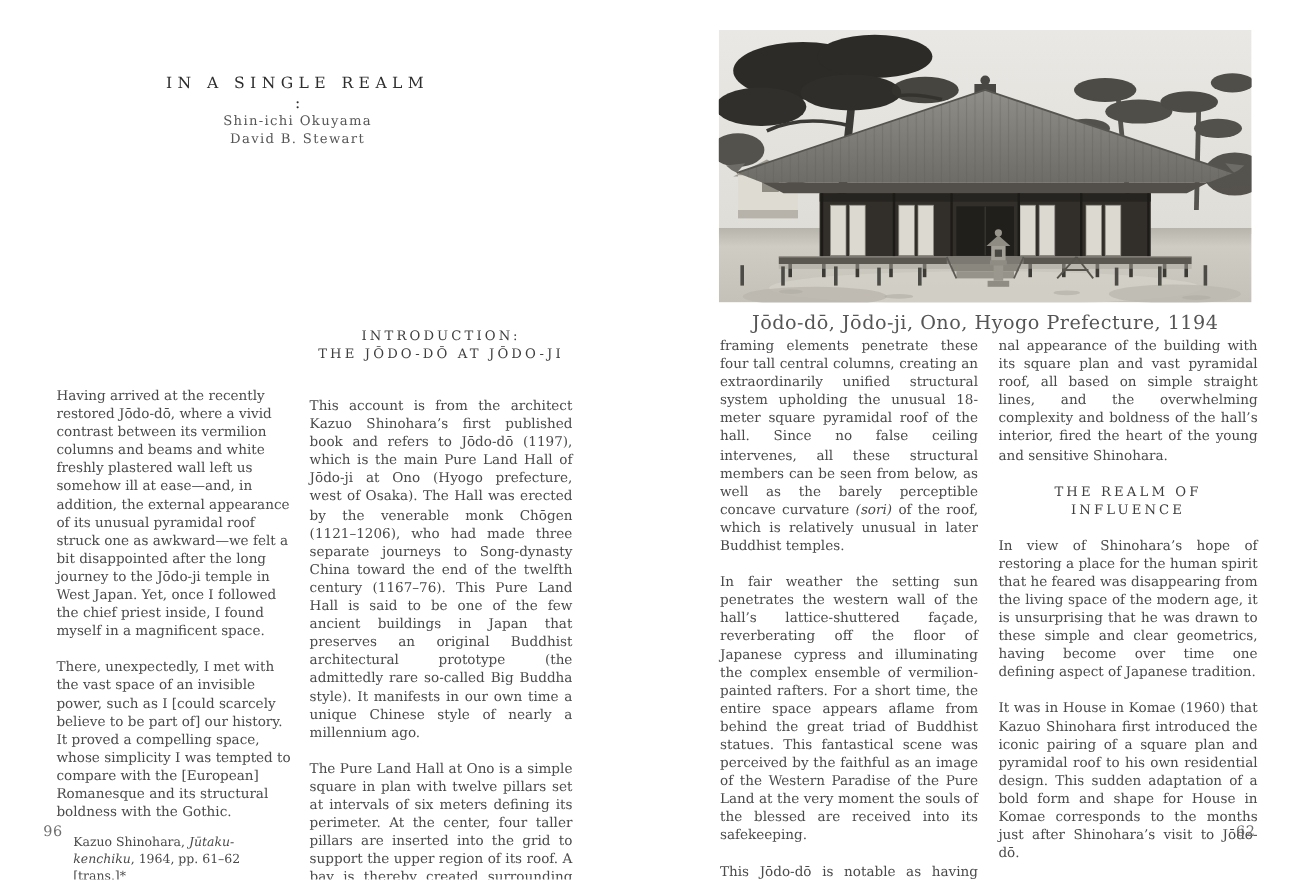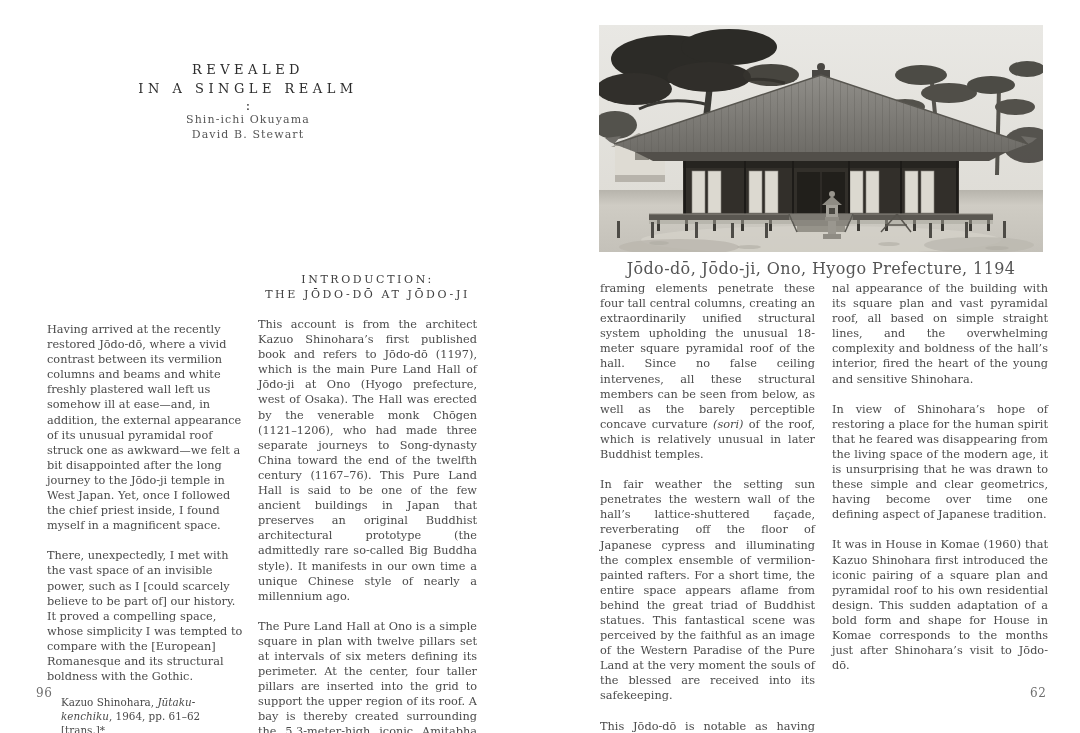--- a/index.html
+++ b/index.html
@@ -18,21 +18,21 @@
 
   
   .bodytext{font-size:11.3px;line-height:15.1px;color:#4a4a4a;}
   .bodytext p{margin:0 0 15px 0;}
   .justify p{text-align:justify;}
   .col1{left:47px;top:322px;width:199px;}
   .col2{left:258px;top:272px;width:219px;}
   .col3{left:600px;top:281px;width:215px;}
   .col4{left:832px;top:281px;width:216px;}
 
-  .sect-head{text-align:center;font-size:11px;letter-spacing:2.6px;color:#3e3e3e;line-height:15px;margin:0 0 15px 0;}
+  .sect-head{text-align:center;font-size:11px;letter-spacing:2.6px;color:#3e3e3e;line-height:15px;margin:0 0 29px 0;}
   .sect-head .hl{display:block;}
   .col4 .sect-head{margin:8px 0 15px 0;}
 
   .citation{font-size:10.4px;line-height:14px;margin:-4px 0 16px 14px;}
 
   .ital{font-style:italic;}
 
   
   .photo-frame{left:599px;top:25px;width:444px;height:227px;}
   .photo-frame svg{display:block;}
@@ -41,21 +41,20 @@
 
   
   .folio{font-size:12px;color:#6e6e6e;letter-spacing:0.5px;}
   .folio-left{left:36px;top:686px;}
   .folio-right{left:1030px;top:686px;}
 </style>
 </head>
 <body>
 
 <div class="abs title-block">
-  <div class="title-line">REVEALED</div>
   <div class="title-line">IN A SINGLE REALM</div>
   <div class="title-colon">:</div>
   <div class="author-line">Shin-ichi Okuyama</div>
   <div class="author-line">David B. Stewart</div>
 </div>
 
 <div class="abs col1 bodytext">
   <p>Having arrived at the recently restored Jōdo-dō, where a vivid contrast between its vermilion columns and beams and white freshly plastered wall left us somehow ill at ease—and, in addition, the external appearance of its unusual pyramidal roof struck one as awkward—we felt a bit disappointed after the long journey to the Jōdo-ji temple in West Japan. Yet, once I followed the chief priest inside, I found myself in a magnificent space.</p>
   <p>There, unexpectedly, I met with the vast space of an invisible power, such as I [could scarcely believe to be part of] our history. It proved a compelling space, whose simplicity I was tempted to compare with the [European] Romanesque and its structural boldness with the Gothic.</p>
   <div class="citation"><span>Kazuo Shinohara, </span><span class="ital">Jūtaku-kenchiku</span><span>, 1964, pp. 61–62 [trans.]*</span></div>
@@ -238,18 +237,22 @@
 <div class="abs caption">Jōdo-dō, Jōdo-ji, Ono, Hyogo Prefecture, 1194</div>
 
 <div class="abs col3 bodytext justify">
   <p><span>framing elements penetrate these four tall central columns, creating an extraordinarily unified structural system upholding the unusual 18-meter square pyramidal roof of the hall. Since no false ceiling intervenes, all these structural members can be seen from below, as well as the barely perceptible concave curvature </span><span class="ital">(sori)</span><span> of the roof, which is relatively unusual in later Buddhist temples.</span></p>
   <p>In fair weather the setting sun penetrates the western wall of the hall’s lattice-shuttered façade, reverberating off the floor of Japanese cypress and illuminating the complex ensemble of vermilion-painted rafters. For a short time, the entire space appears aflame from behind the great triad of Buddhist statues. This fantastical scene was perceived by the faithful as an image of the Western Paradise of the Pure Land at the very moment the souls of the blessed are received into its safekeeping.</p>
   <p>This Jōdo-dō is notable as having survived structurally intact until disassembled for repairs in 1957. Shinohara’s visit there took place either in late 1957, or sometime during 1958. This stark contrast between the distinctive but relatively unsophisticated exter-</p>
 </div>
 
 <div class="abs col4 bodytext justify">
   <p>nal appearance of the building with its square plan and vast pyramidal roof, all based on simple straight lines, and the overwhelming complexity and boldness of the hall’s interior, fired the heart of the young and sensitive Shinohara.</p>
+  <div class="sect-head">
+    <span class="hl">THE REALM OF</span>
+    <span class="hl">INFLUENCE</span>
+  </div>
   <p>In view of Shinohara’s hope of restoring a place for the human spirit that he feared was disappearing from the living space of the modern age, it is unsurprising that he was drawn to these simple and clear geometrics, having become over time one defining aspect of Japanese tradition.</p>
   <p>It was in House in Komae (1960) that Kazuo Shinohara first introduced the iconic pairing of a square plan and pyramidal roof to his own residential design. This sudden adaptation of a bold form and shape for House in Komae corresponds to the months just after Shinohara’s visit to Jōdo-dō.</p>
 
 </div>
 
 <div class="abs folio folio-right">62</div>
 
 </body></html>

